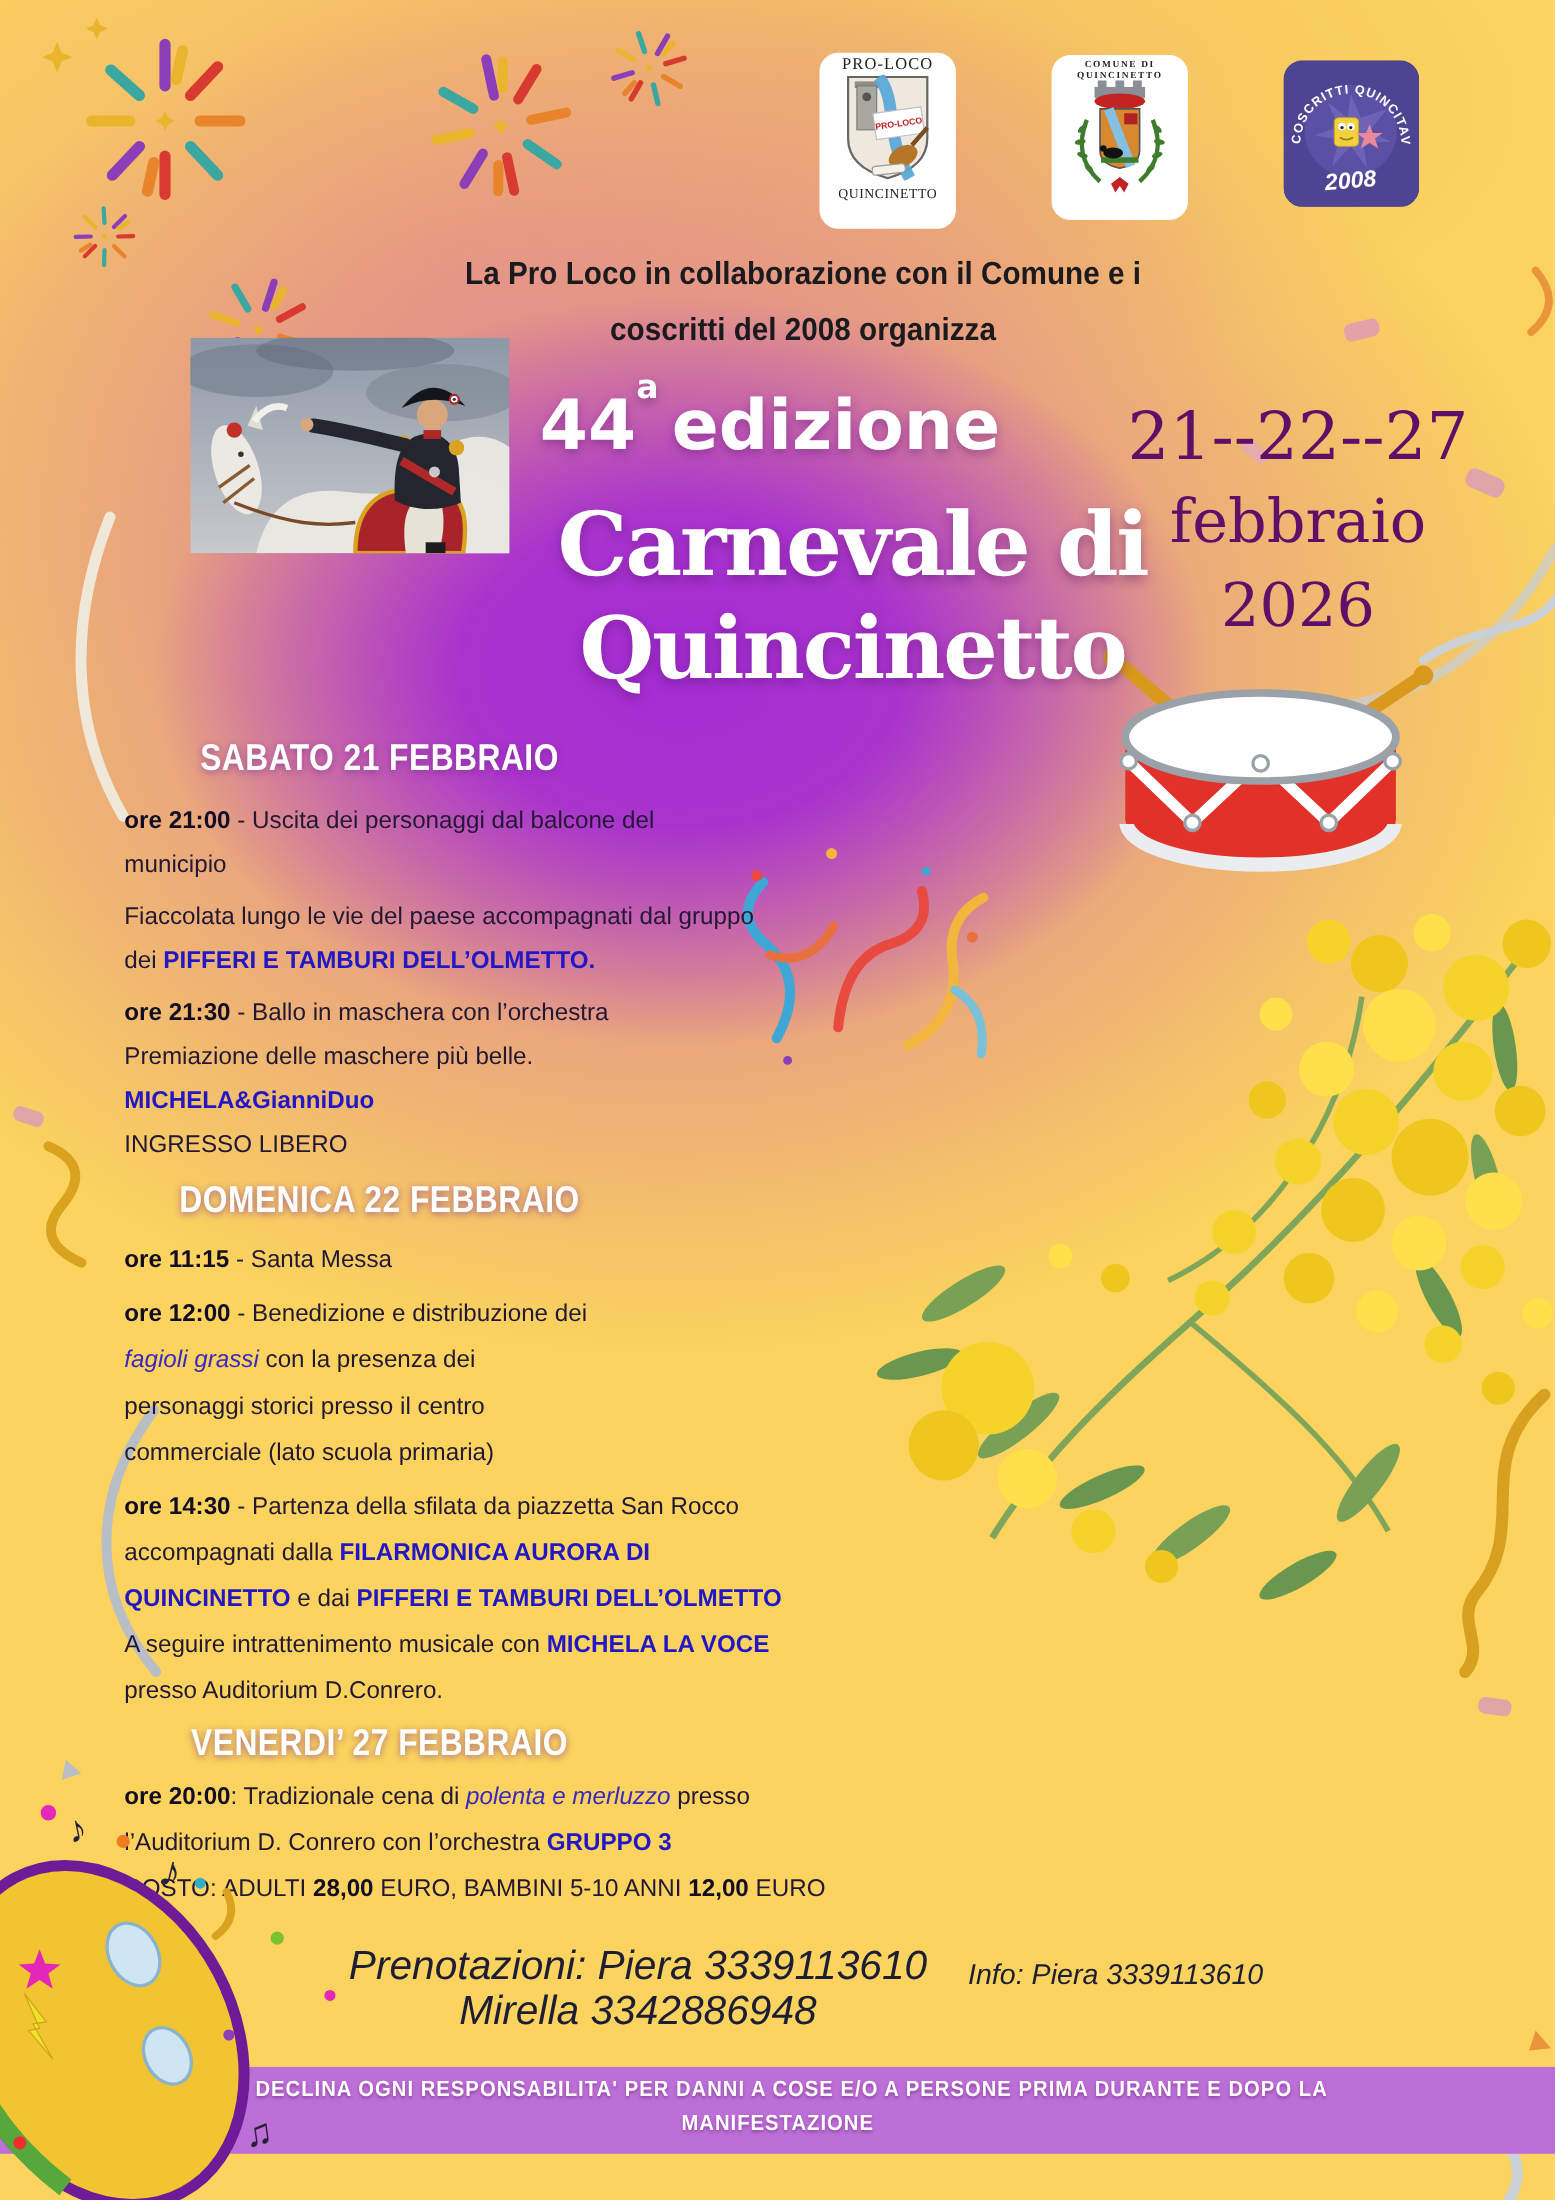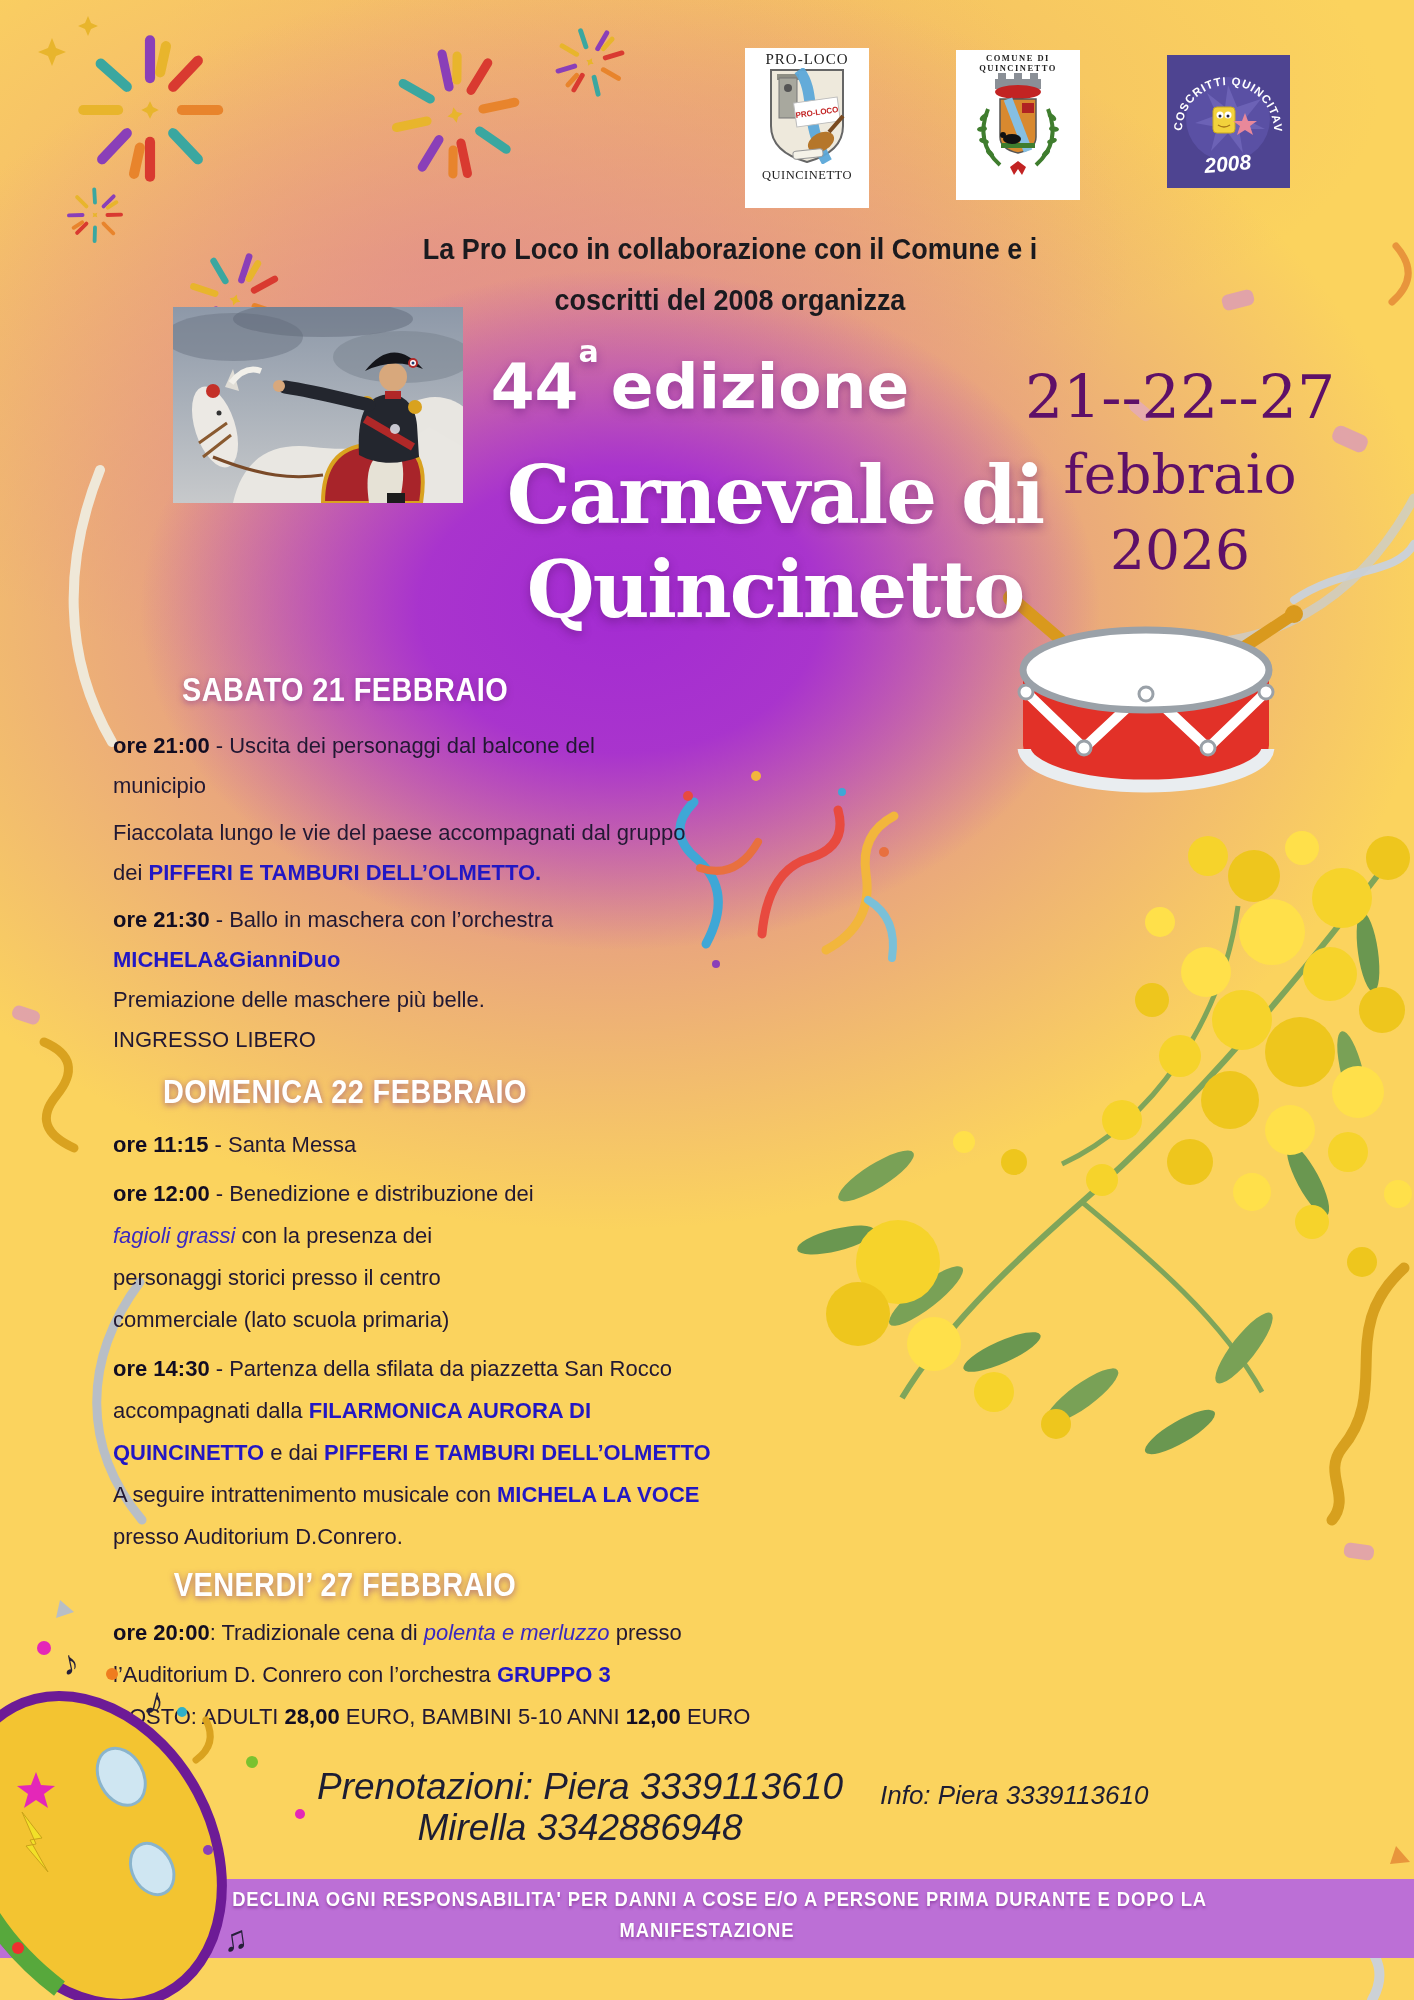--- a/index.html
+++ b/index.html
@@ -9,21 +9,21 @@
     background-image:
       radial-gradient(ellipse 480px 340px at 620px 610px, rgba(164,44,210,1) 0%, rgba(164,44,210,.92) 42%, rgba(164,44,210,0) 100%),
       radial-gradient(ellipse 830px 630px at 605px 600px, rgba(217,122,158,.95) 0%, rgba(219,130,150,.55) 55%, rgba(219,130,150,0) 100%),
       radial-gradient(ellipse 700px 430px at 430px 260px, rgba(238,166,120,.9) 0%, rgba(238,166,120,0) 100%),
       radial-gradient(ellipse 620px 270px at 760px 95px, rgba(242,186,101,.95) 0%, rgba(242,186,101,0) 100%);
   }
   .abs{position:absolute;}
   .decor{position:absolute;left:0;top:0;z-index:1;pointer-events:none;}
   .txt{z-index:2;}
   
-  .logo{position:absolute;z-index:2;background:#fff;text-align:center;overflow:hidden;}
+  .logo{position:absolute;z-index:2;background:#fff;text-align:center;overflow:hidden;border-radius:17px;}
   .logo1{left:745px;top:48px;width:124px;height:160px;}
   .logo1-title{font-family:"Liberation Serif",serif;font-size:15px;letter-spacing:1px;color:#222;margin-top:3px;}
   .logo1-caption{font-family:"Liberation Serif",serif;font-size:12.5px;letter-spacing:.5px;color:#222;}
   .logo2{left:956px;top:50px;width:124px;height:150px;}
   .logo2-title{font-family:"Liberation Serif",serif;font-size:8.5px;letter-spacing:1.5px;color:#222;margin-top:3px;font-weight:bold;}
   .logo3{left:1167px;top:55px;width:123px;height:133px;background:#4e4491;}
   
   .intro{left:250px;top:224px;width:960px;text-align:center;font-size:29px;font-weight:bold;
     color:#1a1a1f;line-height:51px;transform:scaleX(.93);}
   
@@ -318,22 +318,22 @@
   <div class="abs txt dateline d2">febbraio</div>
   <div class="abs txt dateline d3">2026</div>
 
   <div class="sec-heading" style="top:670px;">SABATO 21 FEBBRAIO</div>
   <div class="lines lh40" style="top:726px;">
       <div class="sched-line"><span class="seg-b">ore 21:00</span><span class="seg-n"> - Uscita dei personaggi dal balcone del</span></div>
       <div class="sched-line"><span class="seg-n">municipio</span></div>
       <div class="sched-line gap"><span class="seg-n">Fiaccolata lungo le vie del paese accompagnati dal gruppo</span></div>
       <div class="sched-line"><span class="seg-n">dei </span><span class="seg-bb">PIFFERI E TAMBURI DELL’OLMETTO.</span></div>
       <div class="sched-line gap"><span class="seg-b">ore 21:30</span><span class="seg-n"> - Ballo in maschera con l’orchestra</span></div>
+      <div class="sched-line"><span class="seg-n">Premiazione delle maschere più belle.</span></div>
       <div class="sched-line"><span class="seg-bb">MICHELA&amp;GianniDuo</span></div>
-      <div class="sched-line"><span class="seg-n">Premiazione delle maschere più belle.</span></div>
       <div class="sched-line"><span class="seg-n">INGRESSO LIBERO</span></div>
     </div>
 
   <div class="sec-heading" style="top:1072px;">DOMENICA 22 FEBBRAIO</div>
   <div class="lines" style="top:1124px;">
       <div class="sched-line"><span class="seg-b">ore 11:15</span><span class="seg-n"> - Santa Messa</span></div>
       <div class="sched-line gap"><span class="seg-b">ore 12:00</span><span class="seg-n"> - Benedizione e distribuzione dei</span></div>
       <div class="sched-line"><span class="seg-bi">fagioli grassi</span><span class="seg-n"> con la presenza dei</span></div>
       <div class="sched-line"><span class="seg-n">personaggi storici presso il centro</span></div>
       <div class="sched-line"><span class="seg-n">commerciale (lato scuola primaria)</span></div>

